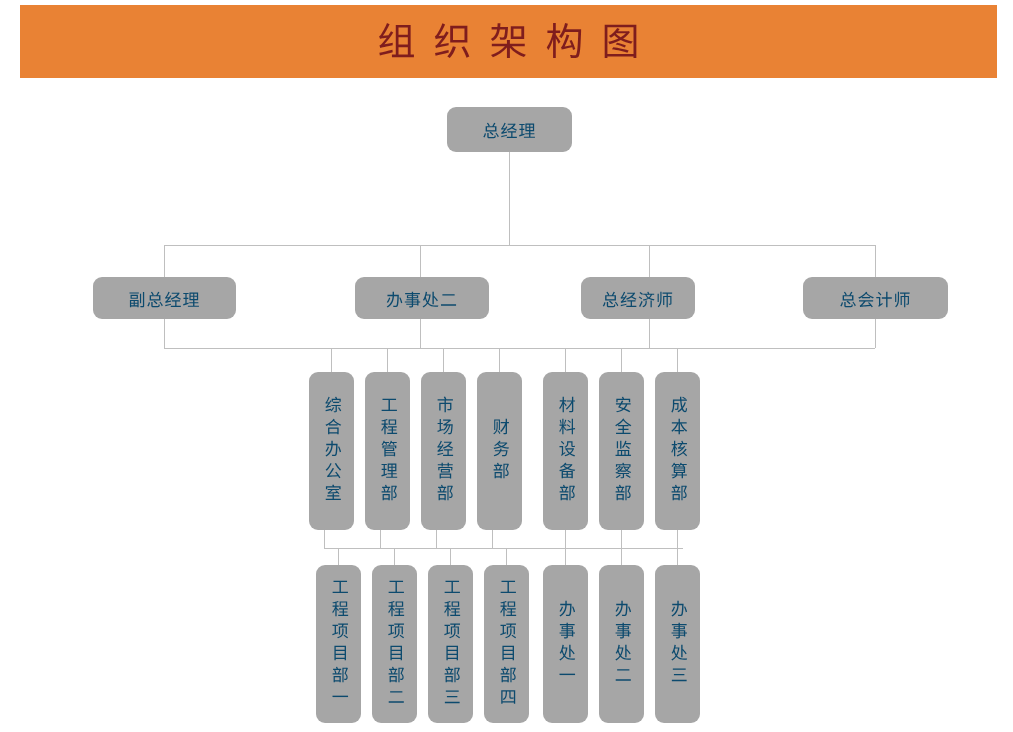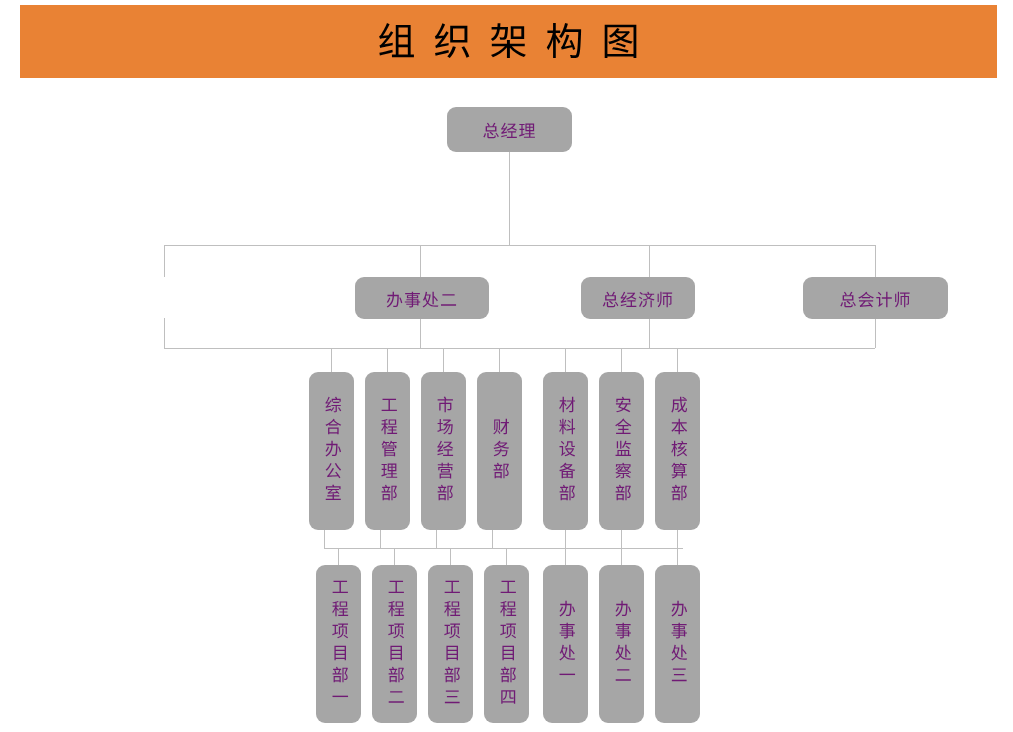--- a/index.html
+++ b/index.html
@@ -31,21 +31,21 @@
     top: 5px;
     width: 977px;
     height: 73px;
     background: #E98234;
     display: flex;
     align-items: center;
     justify-content: center;
     box-sizing: border-box;
   }
   .title-text {
-    color: #000000;
+    color: #7f1d1d;
     font-size: 38px;
     letter-spacing: 18px;
     text-indent: 18px;
     font-weight: 400;
     line-height: 1;
     white-space: nowrap;
     font-family: "DejaVu Sans", "Liberation Sans", sans-serif;
   }
 
   
@@ -56,21 +56,21 @@
     width: 1013px;
     height: 732px;
     pointer-events: none;
   }
 
   
   .node {
     position: absolute;
     background: #A6A6A6;
     border-radius: 9px;
-    color: #701a75;
+    color: #0c4a6e;
     display: flex;
     align-items: center;
     justify-content: center;
     box-sizing: border-box;
     z-index: 3;
   }
   .node.horizontal {
     font-size: 17px;
     letter-spacing: 1px;
     white-space: nowrap;
@@ -148,20 +148,23 @@
       <line x1="565.5" y1="548" x2="565.5" y2="565"></line>
       <line x1="621.5" y1="548" x2="621.5" y2="565"></line>
       <line x1="677.5" y1="548" x2="677.5" y2="565"></line>
     </g>
   </svg>
 
   <div class="node horizontal tier-top" style="left:447px; top:107px; width:125px;">
     <span>总经理</span>
   </div>
 
+  <div class="node horizontal tier-exec" style="left:93px; top:277px; width:143px;">
+    <span>副总经理</span>
+  </div>
   <div class="node horizontal tier-exec" style="left:355px; top:277px; width:134px;">
     <span>办事处二</span>
   </div>
   <div class="node horizontal tier-exec" style="left:581px; top:277px; width:114px;">
     <span>总经济师</span>
   </div>
   <div class="node horizontal tier-exec" style="left:803px; top:277px; width:145px;text-align:center;">
     <span>总会计师</span>
   </div>
 

